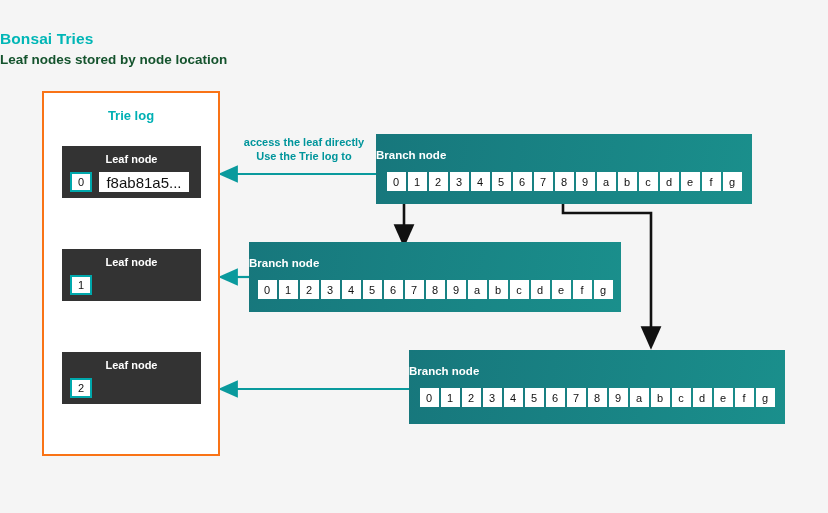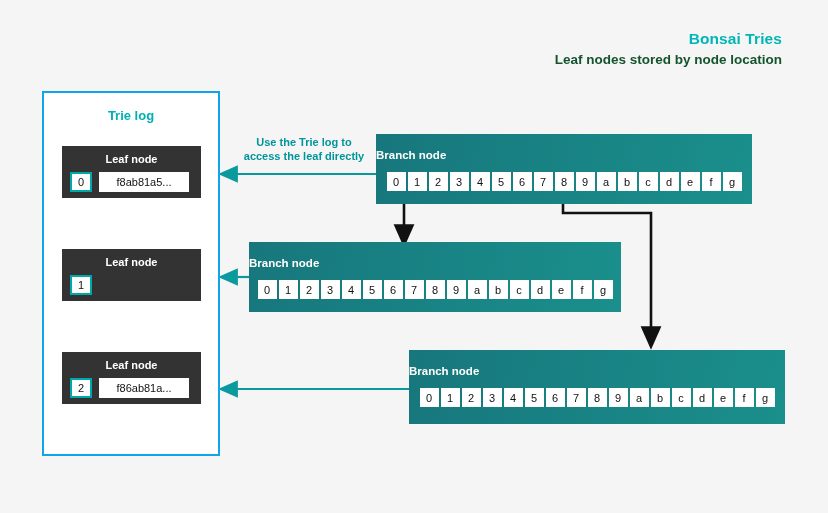--- a/index.html
+++ b/index.html
@@ -15,21 +15,21 @@
     font-family: "Liberation Sans", sans-serif;
     overflow: hidden;
   }
 
   
   #header {
     position: absolute;
     top: 30px;
     left: 0;
     width: 782px;
-    text-align: right;
+    text-align: left;
   }
   #title {
     font-size: 15.5px;
     font-weight: bold;
     color: #00b6b6;
     letter-spacing: 0.1px;
   }
   #subtitle {
     font-size: 13.5px;
     font-weight: bold;
@@ -38,21 +38,21 @@
   }
 
   
   #trielog-panel {
     position: absolute;
     left: 42px;
     top: 91px;
     width: 178px;
     height: 365px;
     background: #ffffff;
-    border: 2px solid #0ea5e9;
+    border: 2px solid #f97316;
     box-sizing: border-box;
   }
   #trielog-title {
     position: absolute;
     top: 15px;
     left: 0;
     width: 100%;
     text-align: center;
     font-size: 13px;
     font-weight: bold;
@@ -103,21 +103,21 @@
   }
   .leaf-hash {
     margin-left: 7px;
     width: 90px;
     height: 20px;
     background: #ffffff;
     box-sizing: border-box;
     display: flex;
     align-items: center;
     justify-content: center;
-    font-size: 11px;
+    font-size: 15px;
     color: #111111;
   }
 
   
   .branch-node {
     position: absolute;
     background: linear-gradient(100deg, #17777c 0%, #1a8f8c 100%);
     box-sizing: border-box;
   }
   #branch-0 { left: 376px; top: 134px; width: 376px; height: 70px; }
@@ -234,27 +234,26 @@
     <div class="leaf-label">Leaf node</div>
     <div class="leaf-row">
       <div class="leaf-index">1</div>
     </div>
   </div>
 
   <div class="leaf-node n2">
     <div class="leaf-label">Leaf node</div>
     <div class="leaf-row">
       <div class="leaf-index">2</div>
-      <div class="leaf-hash">f86ab81a...</div>
     </div>
   </div>
 
   <div id="annotation">
+    <div>access the leaf directly</div>
     <div>Use the Trie log to</div>
-    <div>access the leaf directly</div>
   </div>
 
   <div class="branch-node" id="branch-0">
     <div class="branch-label">Branch node</div>
     <div class="cells">
         <div class="cell">0</div>
         <div class="cell">1</div>
         <div class="cell">2</div>
         <div class="cell">3</div>
         <div class="cell">4</div>

